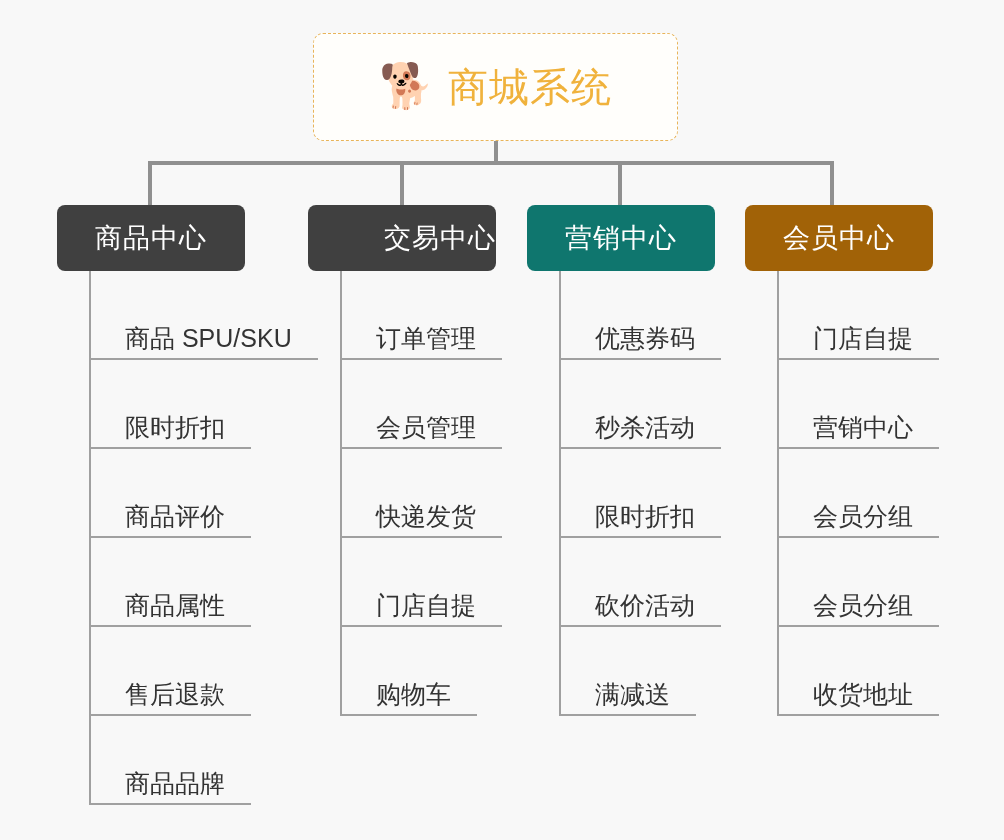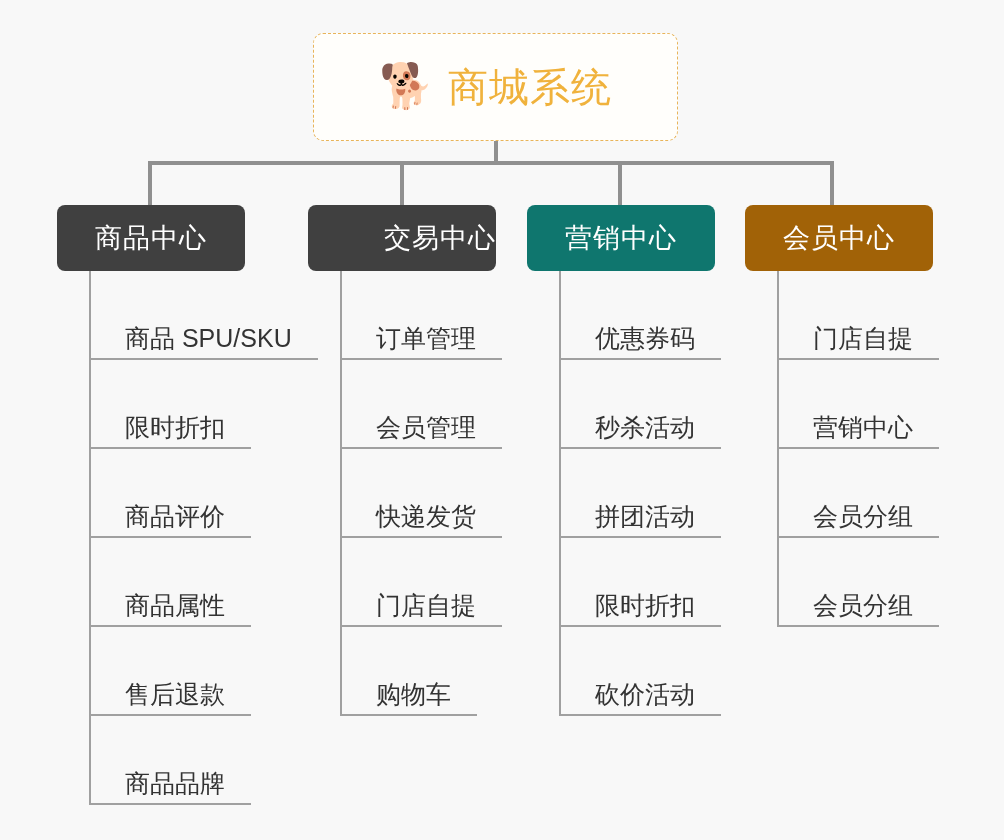--- a/index.html
+++ b/index.html
@@ -200,27 +200,27 @@
       <span class="branch-header-label">营销中心</span>
     </div>
     <div class="branch-children">
       <div class="child-item">
           <span class="child-underline"><span class="child-label">优惠券码</span></span>
         </div>
       <div class="child-item">
           <span class="child-underline"><span class="child-label">秒杀活动</span></span>
         </div>
       <div class="child-item">
-          <span class="child-underline"><span class="child-label">拼团活动</span></span>
-        </div>
-      <div class="child-item">
           <span class="child-underline"><span class="child-label">限时折扣</span></span>
         </div>
       <div class="child-item">
           <span class="child-underline"><span class="child-label">砍价活动</span></span>
+        </div>
+      <div class="child-item">
+          <span class="child-underline"><span class="child-label">满减送</span></span>
         </div>
     </div>
   </div>
 
   <div class="branch branch-4">
     <div class="branch-header" style="background: #a16207;">
       <span class="branch-header-label">会员中心</span>
     </div>
     <div class="branch-children">
       <div class="child-item">
@@ -228,16 +228,19 @@
         </div>
       <div class="child-item">
           <span class="child-underline"><span class="child-label">营销中心</span></span>
         </div>
       <div class="child-item">
           <span class="child-underline"><span class="child-label">会员分组</span></span>
         </div>
       <div class="child-item">
           <span class="child-underline"><span class="child-label">会员分组</span></span>
         </div>
+      <div class="child-item">
+          <span class="child-underline"><span class="child-label">收货地址</span></span>
+        </div>
     </div>
   </div>
 
 </div>
 
 </body></html>

